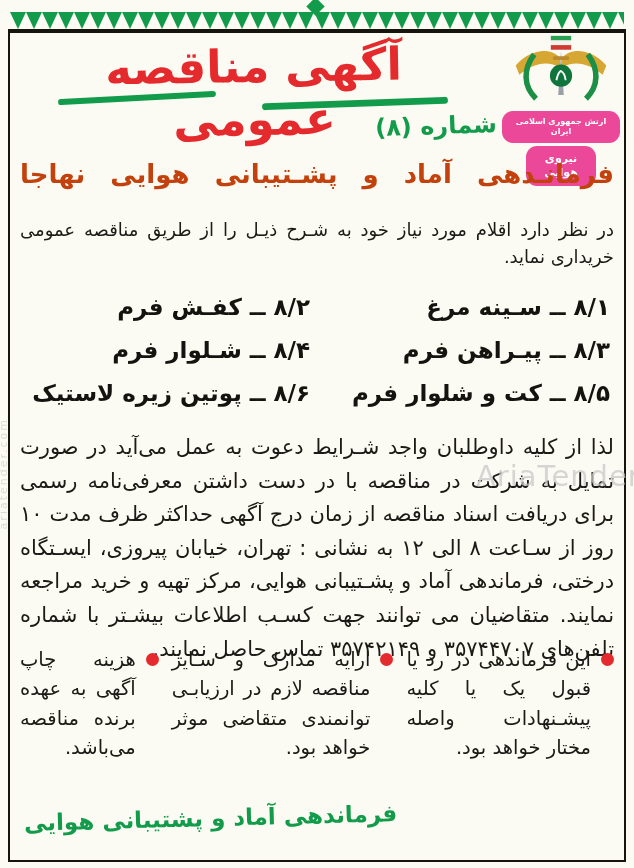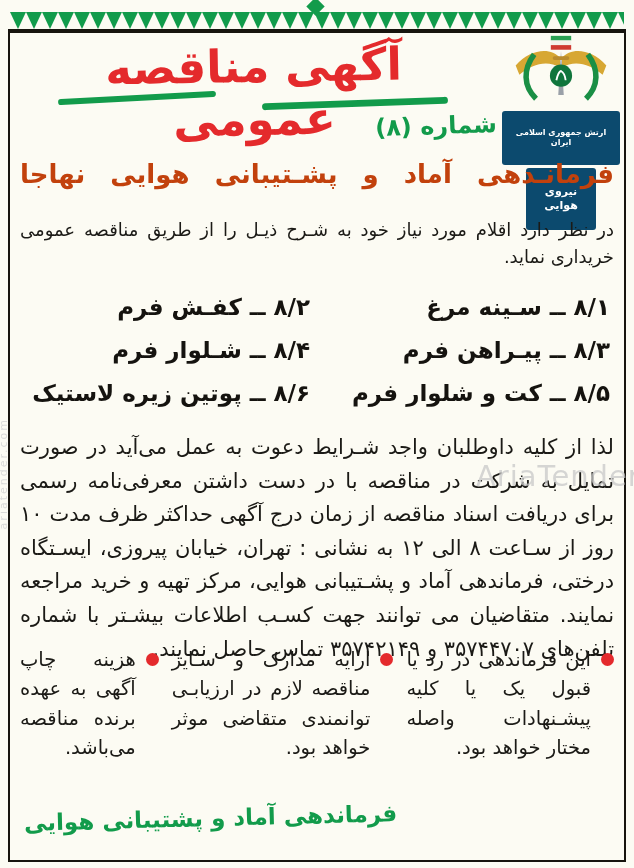--- a/index.html
+++ b/index.html
@@ -32,22 +32,22 @@
   .swoosh1 { left:262px; top:100px; width:186px; height:7px; transform:rotate(-2deg); }
   .swoosh2 { left:58px;  top:95px;  width:158px; height:6px; transform:rotate(-3deg); }
   .number {
     position:absolute; left:372px; top:112px; width:128px; text-align:center;
     color:#129b4b; font-weight:bold; font-size:24px; transform:rotate(-2deg);
   }
   
   .emblem { position:absolute; left:500px; top:34px; width:122px; text-align:center; }
   .emblem svg { display:block; margin:0 auto; }
   .emblem-strip {
-    display:block; background:#0c4a6e; color:#ffffff; font-weight:bold;
-    border-radius:3px; margin:3px auto 0 auto; padding:17px 3px; line-height:1.25;
+    display:block; background:#ec4899; color:#ffffff; font-weight:bold;
+    border-radius:11px; margin:3px auto 0 auto; padding:6px 3px; line-height:1.25;
   }
   .strip1 { font-size:8px; width:118px; }
   .strip2 { font-size:11px; width:70px; }
   
   .headline {
     position:absolute; left:20px; top:159px; width:594px;
     font-weight:bold; font-size:26px; color:#c2410c;
     text-align:justify; text-align-last:justify;
   }
   .intro {

